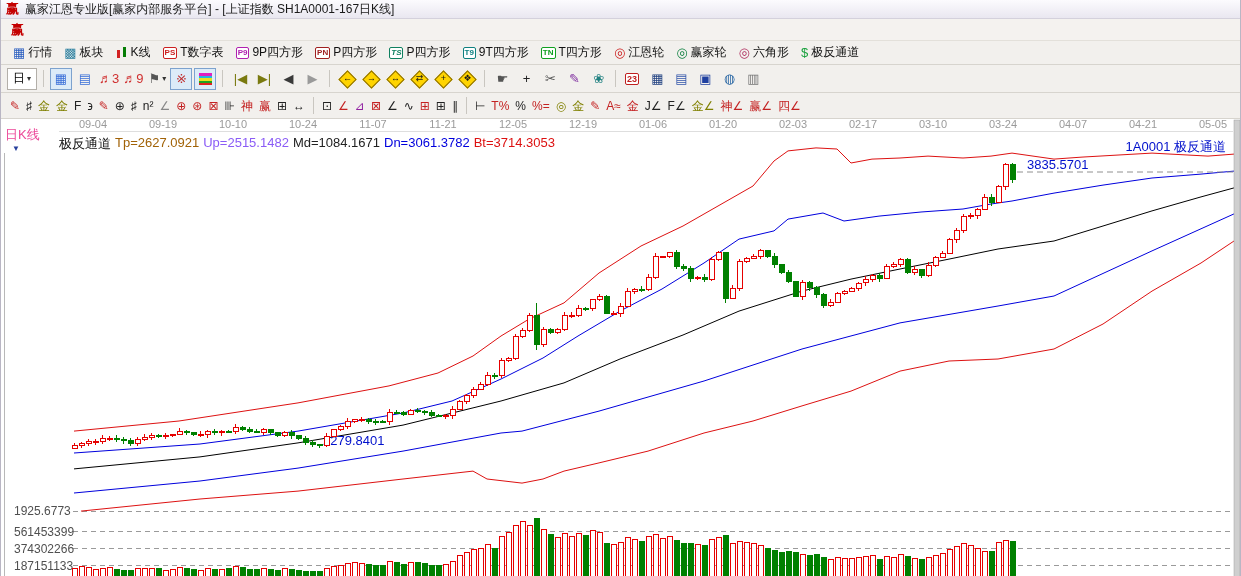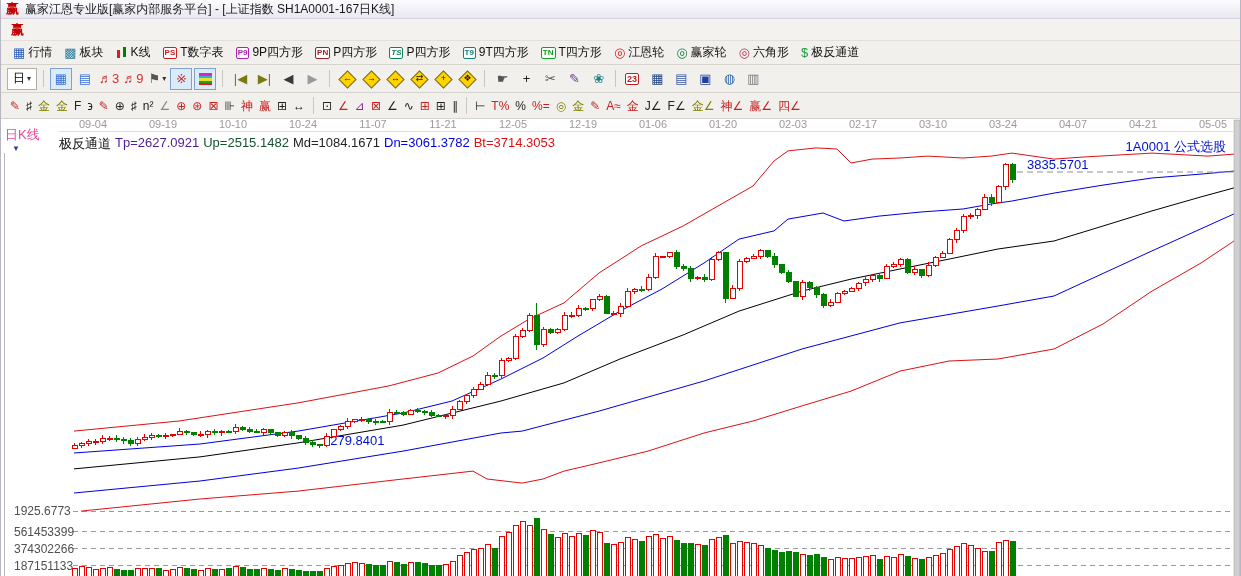--- a/index.html
+++ b/index.html
@@ -258,27 +258,27 @@
     <span class="tb3-item" style="color: rgb(196, 34, 34);">神∠</span>
     <span class="tb3-item" style="color: rgb(196, 34, 34);">赢∠</span>
     <span class="tb3-item" style="color: rgb(196, 34, 34);">四∠</span>
   </div>
 
 <div id="chart-area">
   <div class="period">日K线</div>
   <div class="period-arrow">▼</div>
   <div class="legend">
     <span style="color:#111">极反通道</span>
-    <span style="color:#4c1d95">Tp=2627.0921</span>
-    <span style="color:#14532d">Up=2515.1482</span>
+    <span style="color:#a16207">Tp=2627.0921</span>
+    <span style="color:#8b5cf6">Up=2515.1482</span>
     <span style="color:#222">Md=1084.1671</span>
     <span style="color:#0000dd">Dn=3061.3782</span>
     <span style="color:#dd1111">Bt=3714.3053</span>
   </div>
-  <div class="symbol-label">1A0001  公式选股</div>
+  <div class="symbol-label">1A0001  极反通道</div>
   <svg id="chart-svg" width="1239" height="458" viewBox="0 118 1239 458">
       <text x="92" y="127" text-anchor="middle" font-size="11" fill="#9a9a9a">09-04</text>
       <text x="162" y="127" text-anchor="middle" font-size="11" fill="#9a9a9a">09-19</text>
       <text x="232" y="127" text-anchor="middle" font-size="11" fill="#9a9a9a">10-10</text>
       <text x="302" y="127" text-anchor="middle" font-size="11" fill="#9a9a9a">10-24</text>
       <text x="372" y="127" text-anchor="middle" font-size="11" fill="#9a9a9a">11-07</text>
       <text x="442" y="127" text-anchor="middle" font-size="11" fill="#9a9a9a">11-21</text>
       <text x="512" y="127" text-anchor="middle" font-size="11" fill="#9a9a9a">12-05</text>
       <text x="582" y="127" text-anchor="middle" font-size="11" fill="#9a9a9a">12-19</text>
       <text x="652" y="127" text-anchor="middle" font-size="11" fill="#9a9a9a">01-06</text>

